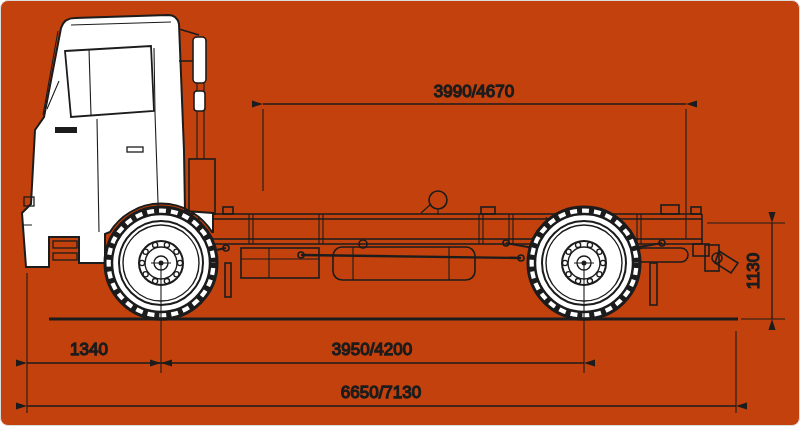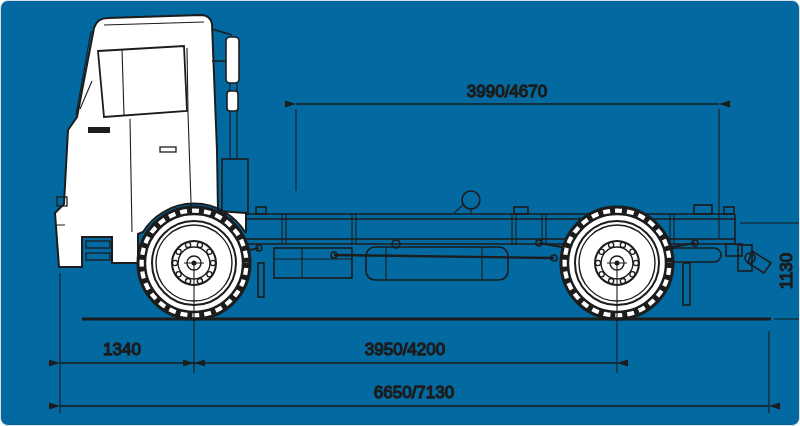--- a/index.html
+++ b/index.html
@@ -1,25 +1,24 @@
 <!DOCTYPE html>
 <html><head>
 <meta charset="utf-8">
 <style>
   html,body { margin:0; padding:0; background:#ffffff; }
   .canvas {
     position:relative;
     width:800px; height:426px;
-    background:#0369a1;
+    background:#c2410c;
     border:1px solid #dcdcdc;
     border-radius:8px;
     box-sizing:border-box;
     overflow:hidden;
     font-family:"Liberation Sans", sans-serif;
-    padding-left:33px;
   }
   svg { display:block; }
   svg text {
     font-family:"Liberation Sans", sans-serif;
     font-size:17px;
     fill:#1c1c1c;
   }
   .thin  { stroke:#1c1c1c; stroke-width:1.1; fill:none; }
   .dim   { stroke:#1c1c1c; stroke-width:1.3; fill:none; }
   .draw  { stroke:#1c1c1c; fill:none; }

